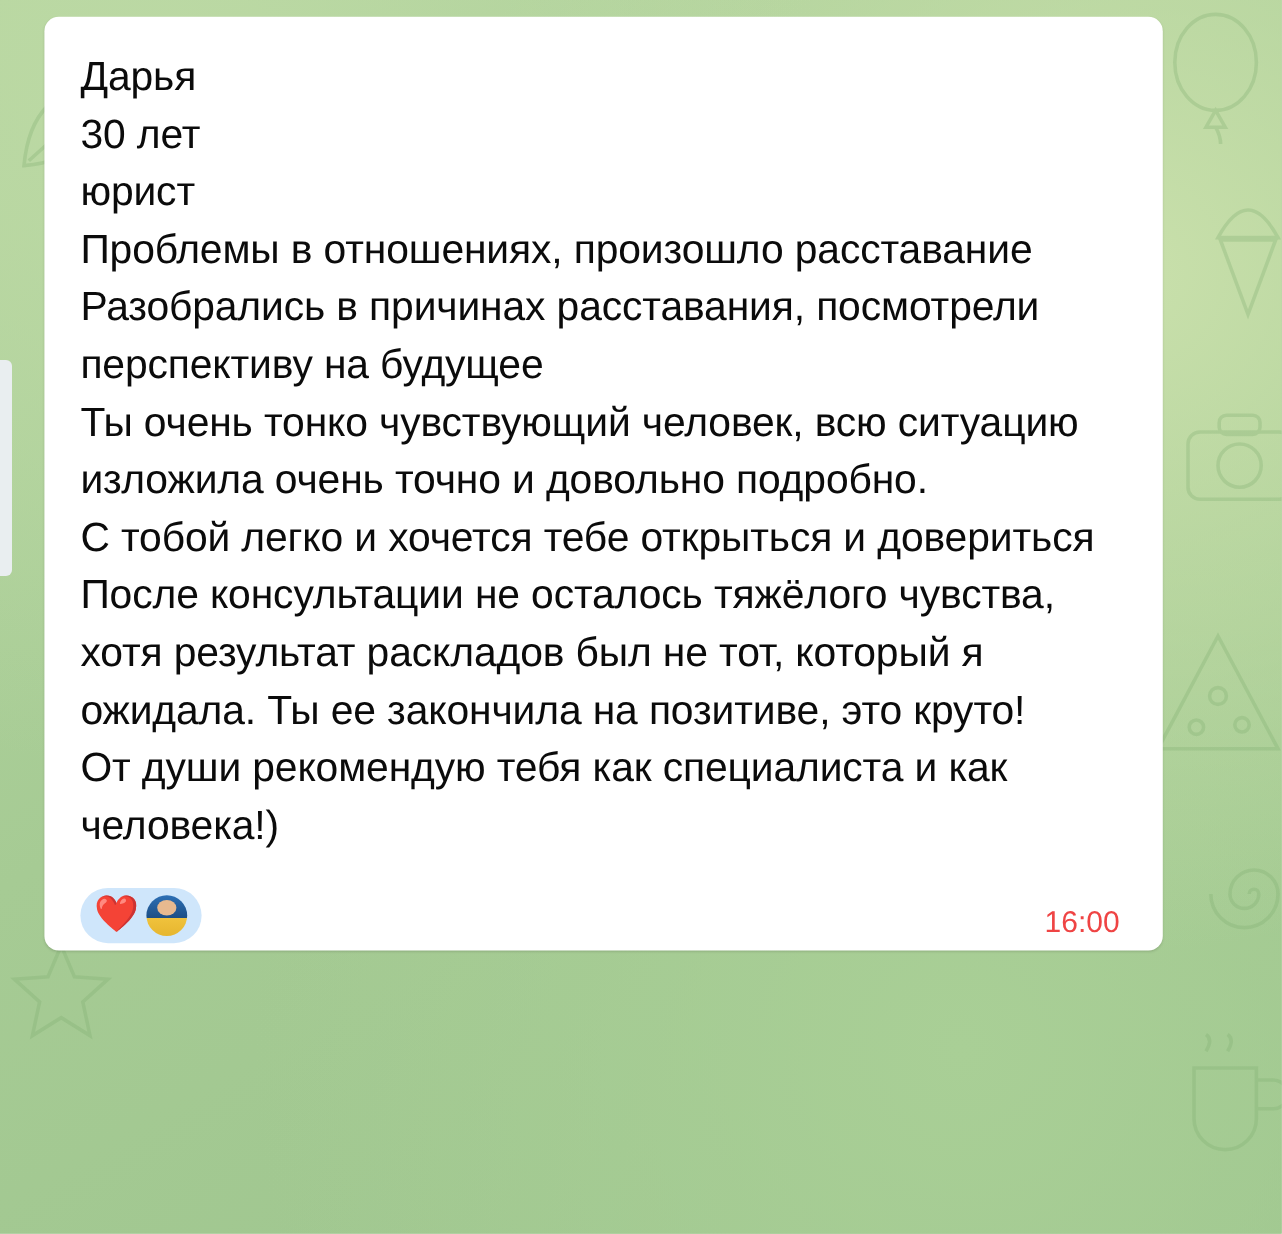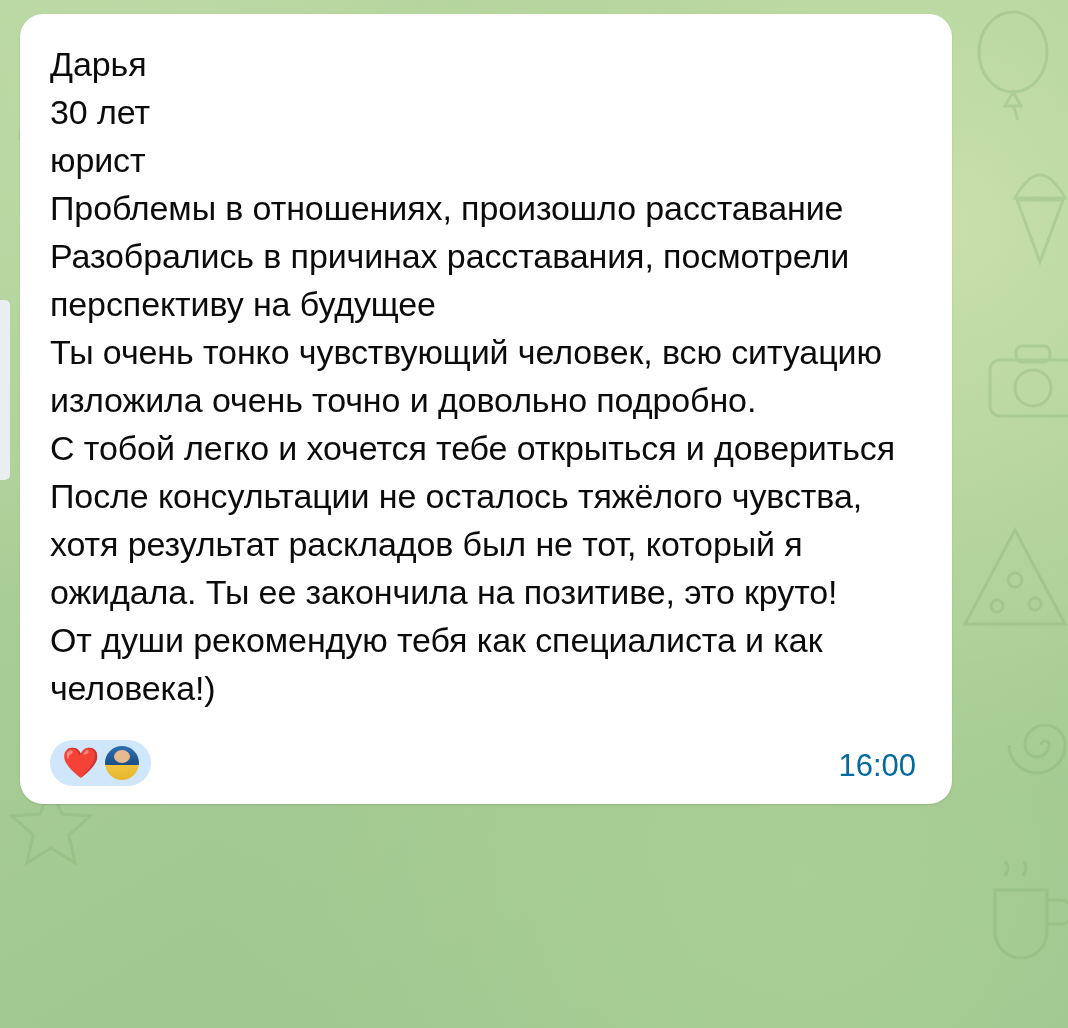--- a/index.html
+++ b/index.html
@@ -33,27 +33,27 @@
   .doodles svg {
     position: absolute;
     stroke: #7fae70;
     fill: none;
     stroke-width: 3;
   }
 
   
   .bubble {
     position: absolute;
-    left: 20px;
+    left: 37px;
     top: 14px;
     width: 932px;
     background: #ffffff;
-    border-radius: 23px;
+    border-radius: 12px;
     box-shadow: 0 1px 2px rgba(0,0,0,.12);
-    padding: 26px 30px 18px 30px;
+    padding: 26px 30px 6px 30px;
     box-sizing: border-box;
   }
   .msg-text {
     font-size: 34px;
     line-height: 48px;
     color: #0b0b0b;
     white-space: pre-wrap;
     word-wrap: break-word;
     letter-spacing: -0.1px;
   }
@@ -93,22 +93,22 @@
     position: absolute;
     left: 9px;
     top: 4px;
     width: 16px;
     height: 13px;
     border-radius: 50%;
     background: #e7b98f;
   }
 
   .timestamp {
-    font-size: 31px;
-    color: #0369a1;
+    font-size: 25px;
+    color: #ef4444;
     padding-right: 6px;
     padding-bottom: 2px;
   }
 
   
   .edge-scroll {
     position: absolute;
     left: 0;
     top: 300px;
     width: 10px;

